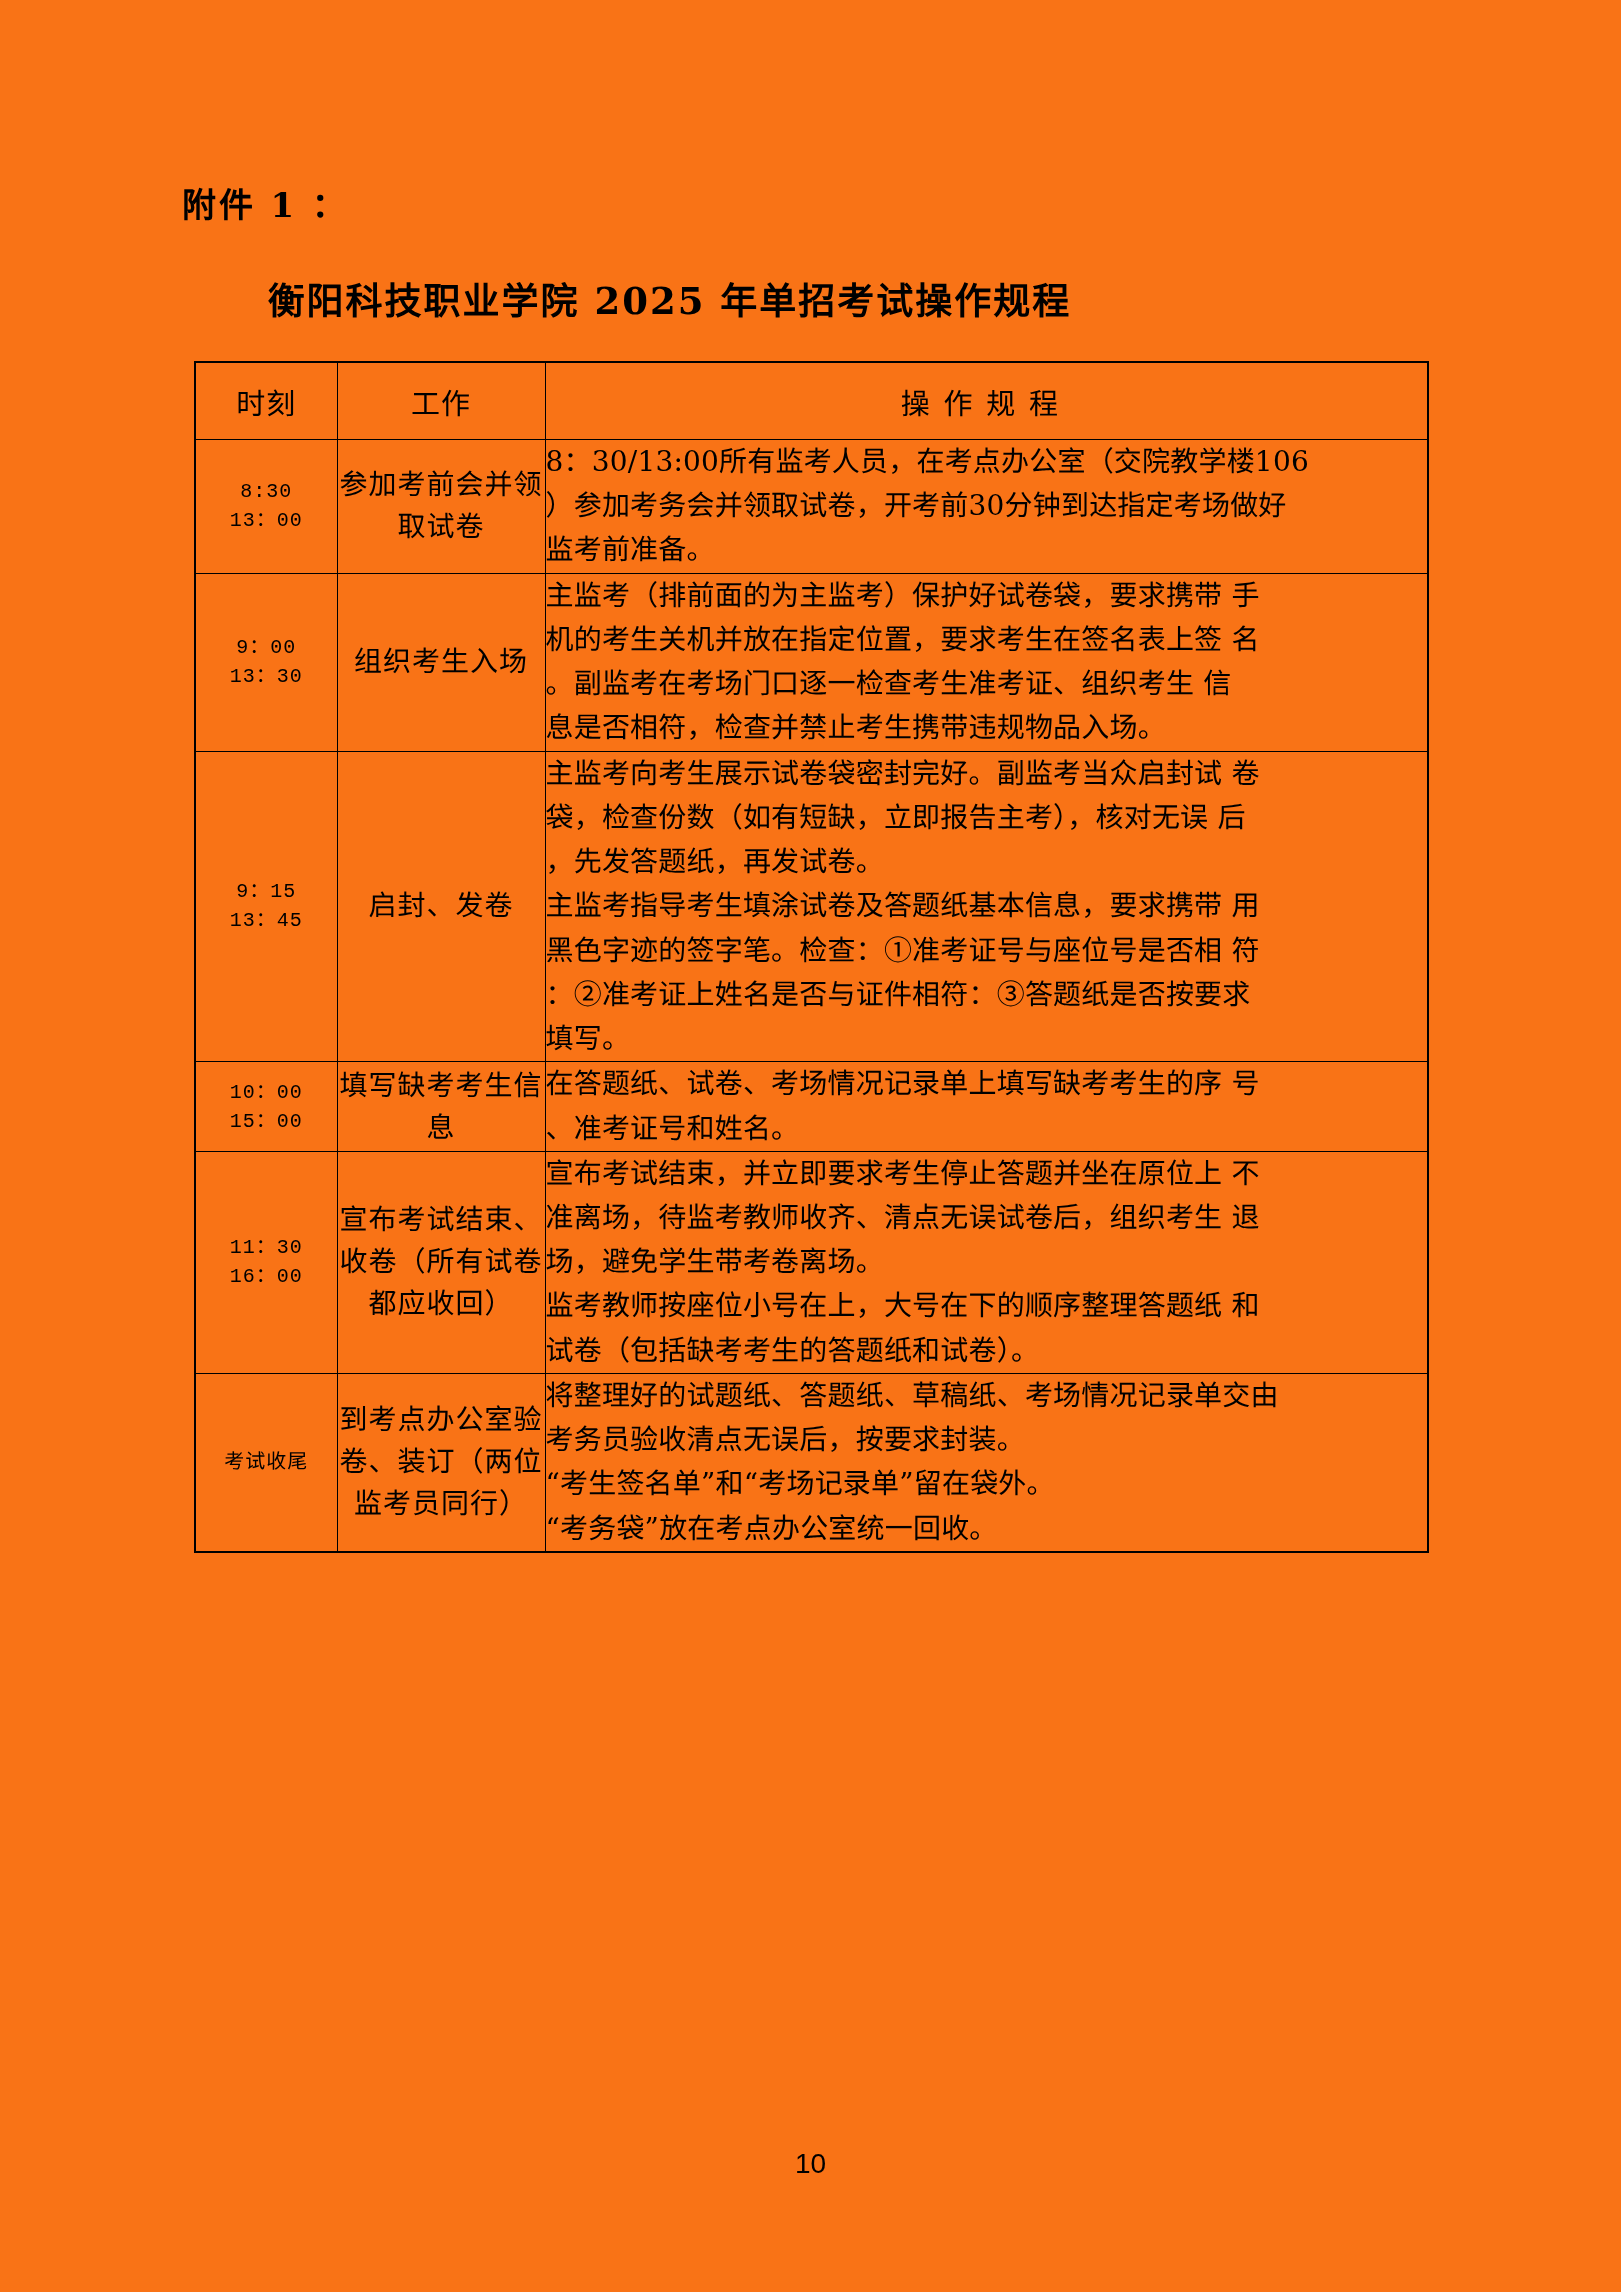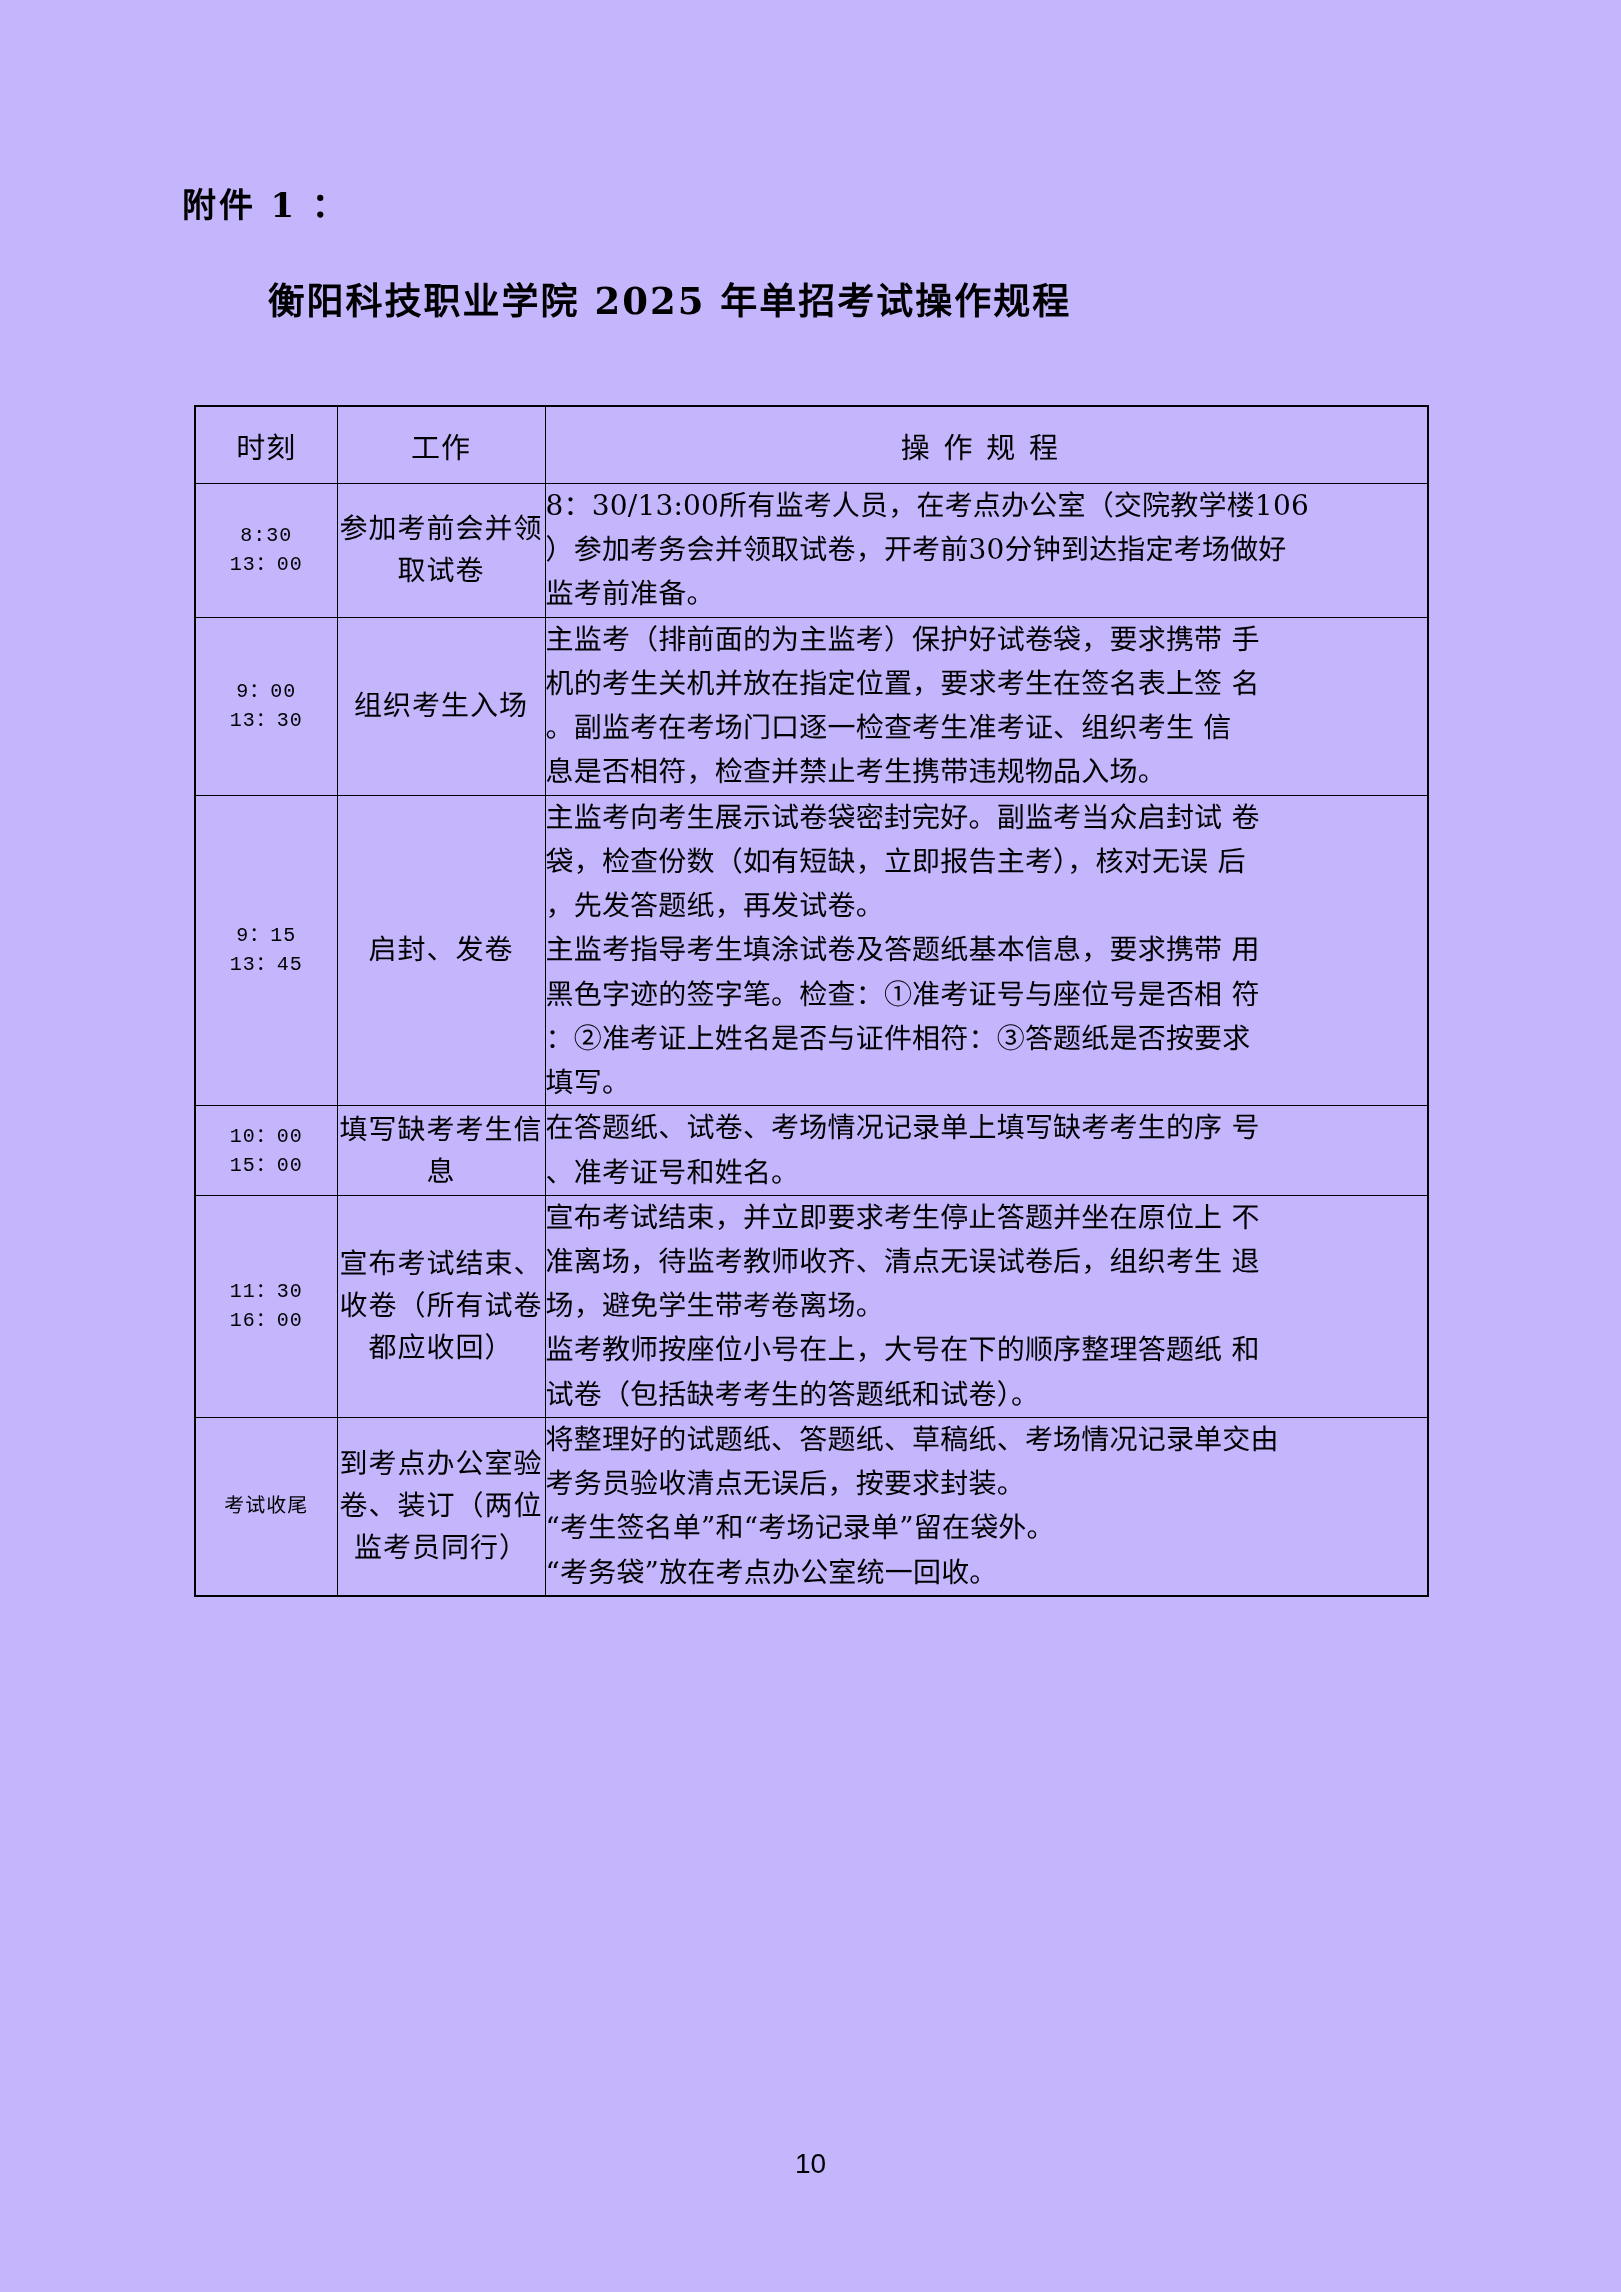--- a/index.html
+++ b/index.html
@@ -16,21 +16,21 @@
     color: #000000;
     overflow: hidden;
   }
 
   .page {
     position: absolute;
     left: 0;
     top: 0;
     width: 1621px;
     height: 2293px;
-    background: #c4b5fd;
+    background: #f97316;
   }
 
   
   .attachment-label {
     position: absolute;
     left: 182px;
     top: 178px;
     font-size: 34px;
     font-weight: 700;
     letter-spacing: 2.9px;
@@ -63,21 +63,20 @@
     border-collapse: collapse;
     width: 1233px;
     table-layout: fixed;
     font-family: "DejaVu Serif", "Liberation Serif", serif;
   }
   table.proc, table.proc td, table.proc th {
     border: 1.5px solid #000;
   }
   table.proc {
     border: 2.9px solid #000;
-    margin-top: 44px;
   }
   table.proc td, table.proc th {
     vertical-align: middle;
     padding: 0;
   }
 
   col.c-time  { width: 142px; }
   col.c-work  { width: 208px; }
   col.c-proc  { width: 883px; }
 

